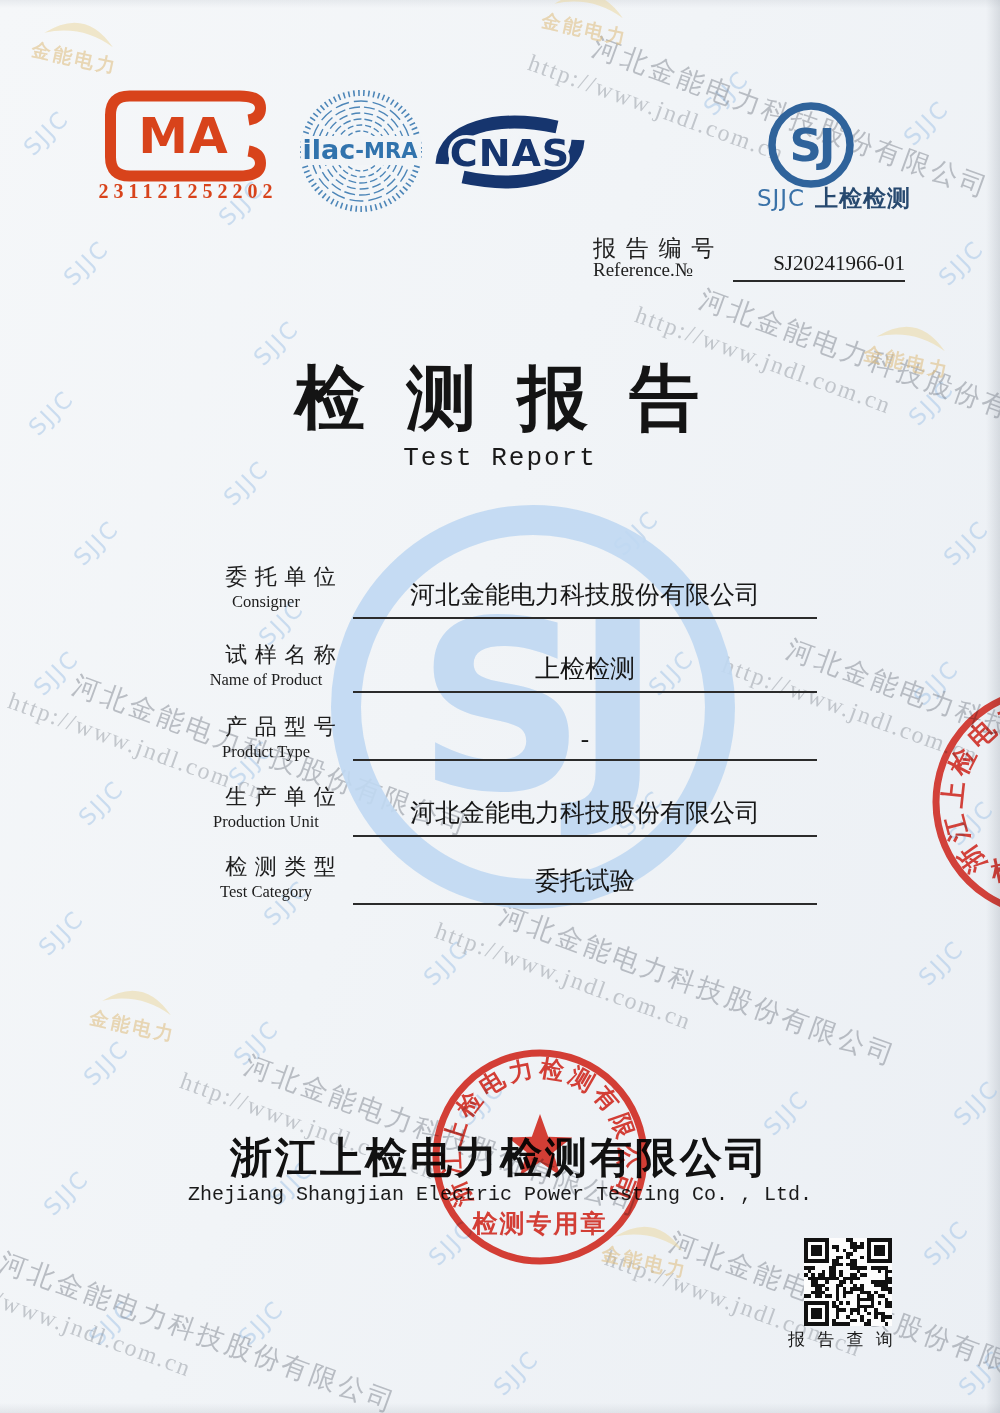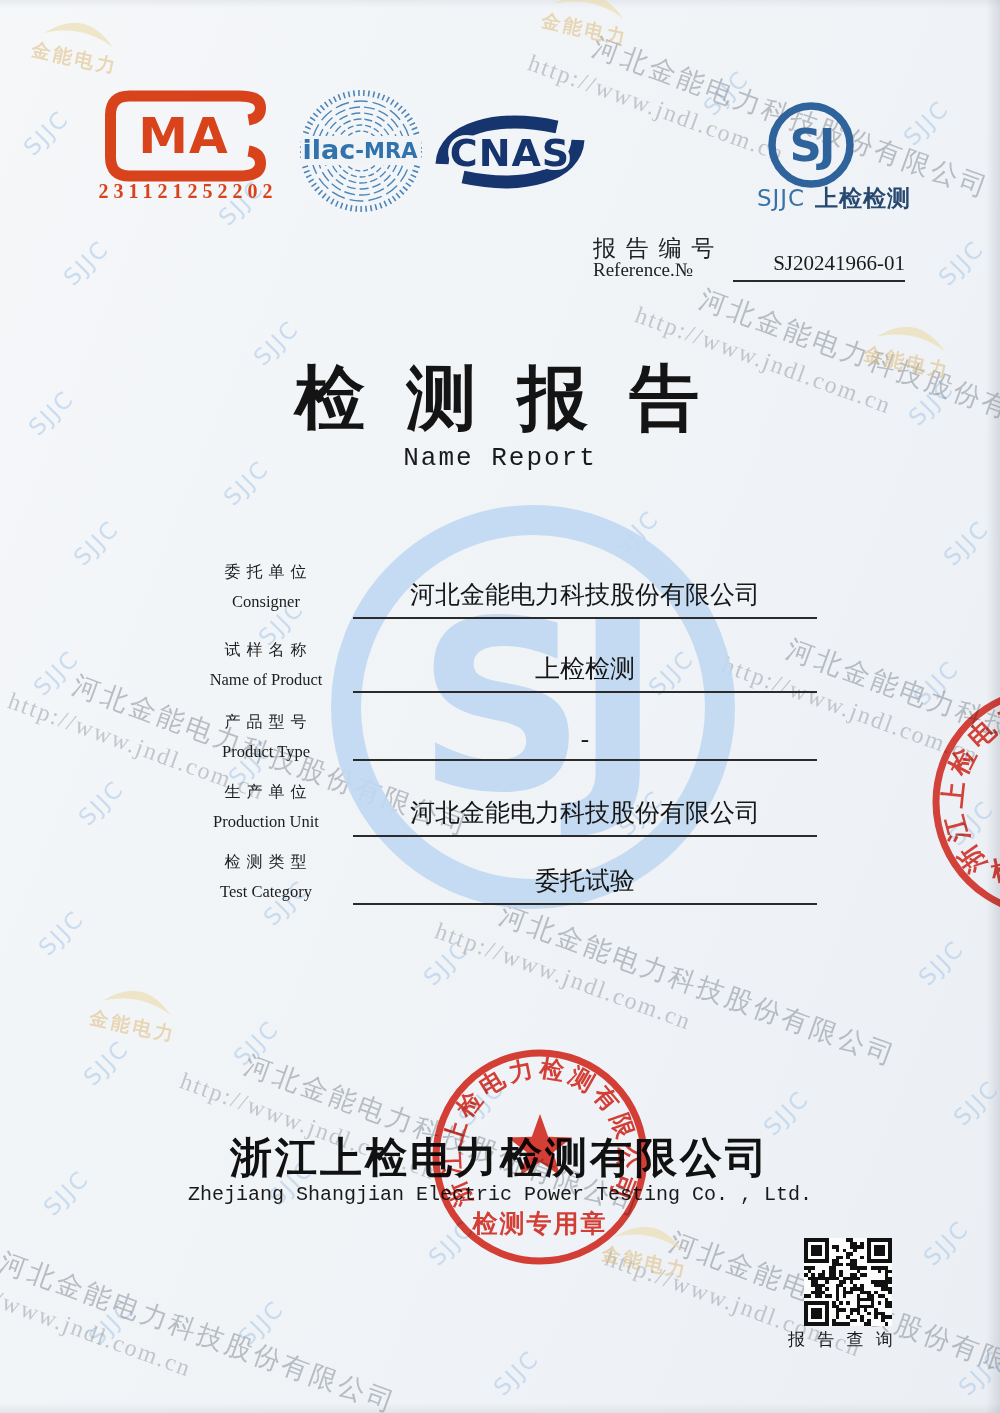--- a/index.html
+++ b/index.html
@@ -38,22 +38,22 @@
   .ref-label-en{position:absolute;left:593px;top:259px;font-size:19px;color:#222;}
   .ref-value{position:absolute;left:733px;top:251px;width:172px;text-align:right;font-size:21px;color:#1a1a1a;
     border-bottom:2px solid #2a2a2a;padding-bottom:4px;}
   
   .title-cn{position:absolute;left:0;top:352px;width:100%;text-align:center;
     font-size:70px;font-weight:bold;letter-spacing:6px;color:#141414;}
   .title-cn-inner{word-spacing:12px;}
   .title-en{position:absolute;left:0;top:443px;width:100%;text-align:center;
     font-family:"Liberation Mono","DejaVu Sans Mono",monospace;font-size:26px;letter-spacing:2px;color:#1a1a1a;}
   
-  .frm-label-cn{position:absolute;left:190px;width:152px;text-align:center;
-    font-size:16px;letter-spacing:1px;color:#1d1d1d;}
+  .frm-label-cn{position:absolute;left:205px;width:152px;text-align:center;
+    font-size:22px;letter-spacing:1px;color:#1d1d1d;}
   .frm-label-en{position:absolute;left:190px;width:152px;text-align:center;font-size:16.5px;color:#1d1d1d;}
   .frm-value{position:absolute;left:353px;width:464px;text-align:center;font-size:25px;color:#161616;
     border-bottom:2px solid #2b2b2b;padding-bottom:6px;z-index:5;}
   
   .co-cn{position:absolute;left:0;top:1130px;width:100%;text-align:center;
     font-size:42px;font-weight:bold;letter-spacing:3px;color:#111;z-index:5;}
   .co-en{position:absolute;left:0;top:1183px;width:100%;text-align:center;
     font-family:"Liberation Mono","DejaVu Sans Mono",monospace;font-size:20px;color:#1a1a1a;z-index:5;}
   .qr-label{position:absolute;left:788px;top:1328px;width:122px;
     font-size:17px;letter-spacing:4px;color:#1a1a1a;z-index:5;}
@@ -203,21 +203,21 @@
       <span class="en">SJJC</span><span class="cn">上检检测</span>
     </div>
 
     <div class="ref-label-cn">报 告 编 号</div>
     <div class="ref-label-en">Reference.№</div>
     <div class="ref-value">SJ20241966-01</div>
 
     <div class="title-cn">
       <span class="title-cn-inner">检 测 报 告</span>
     </div>
-    <div class="title-en">Name Report</div>
+    <div class="title-en">Test Report</div>
 
     <div>
       <div class="frm-label-cn" style="top:562px;">委 托 单 位</div>
       <div class="frm-label-en" style="top:592px;">Consigner</div>
       <div class="frm-value" style="top:578px;">河北金能电力科技股份有限公司</div>
     </div>
     <div>
       <div class="frm-label-cn" style="top:640px;">试 样 名 称</div>
       <div class="frm-label-en" style="top:670px;">Name of Product</div>
       <div class="frm-value" style="top:652px;">上检检测</div>

